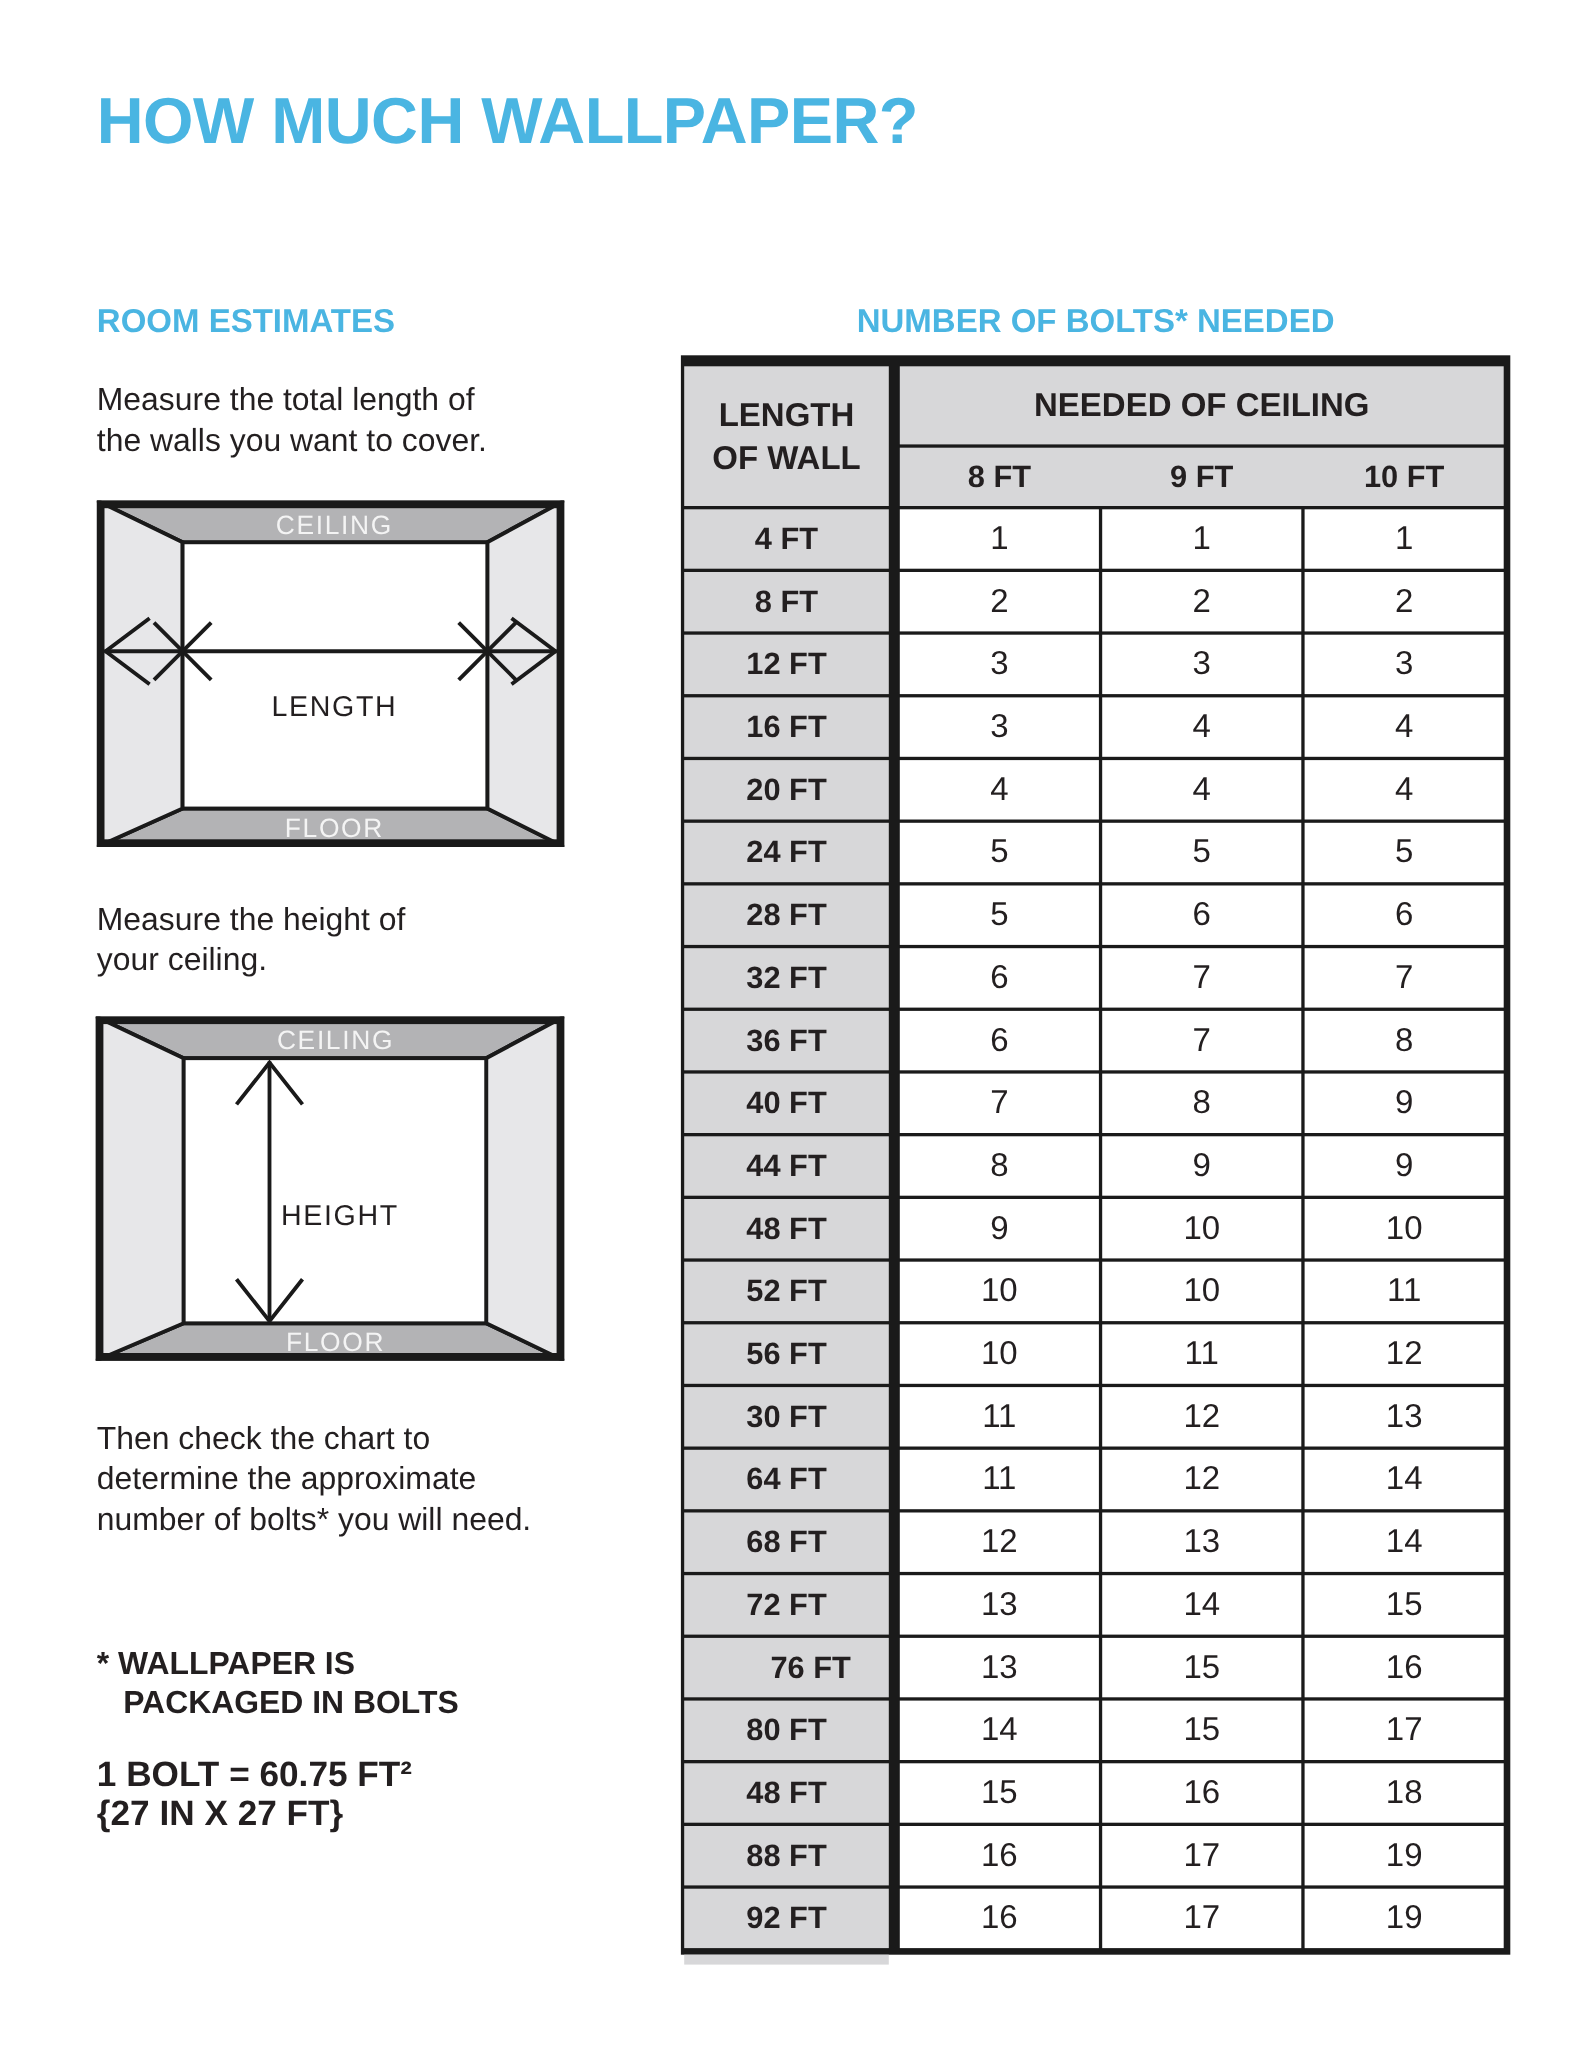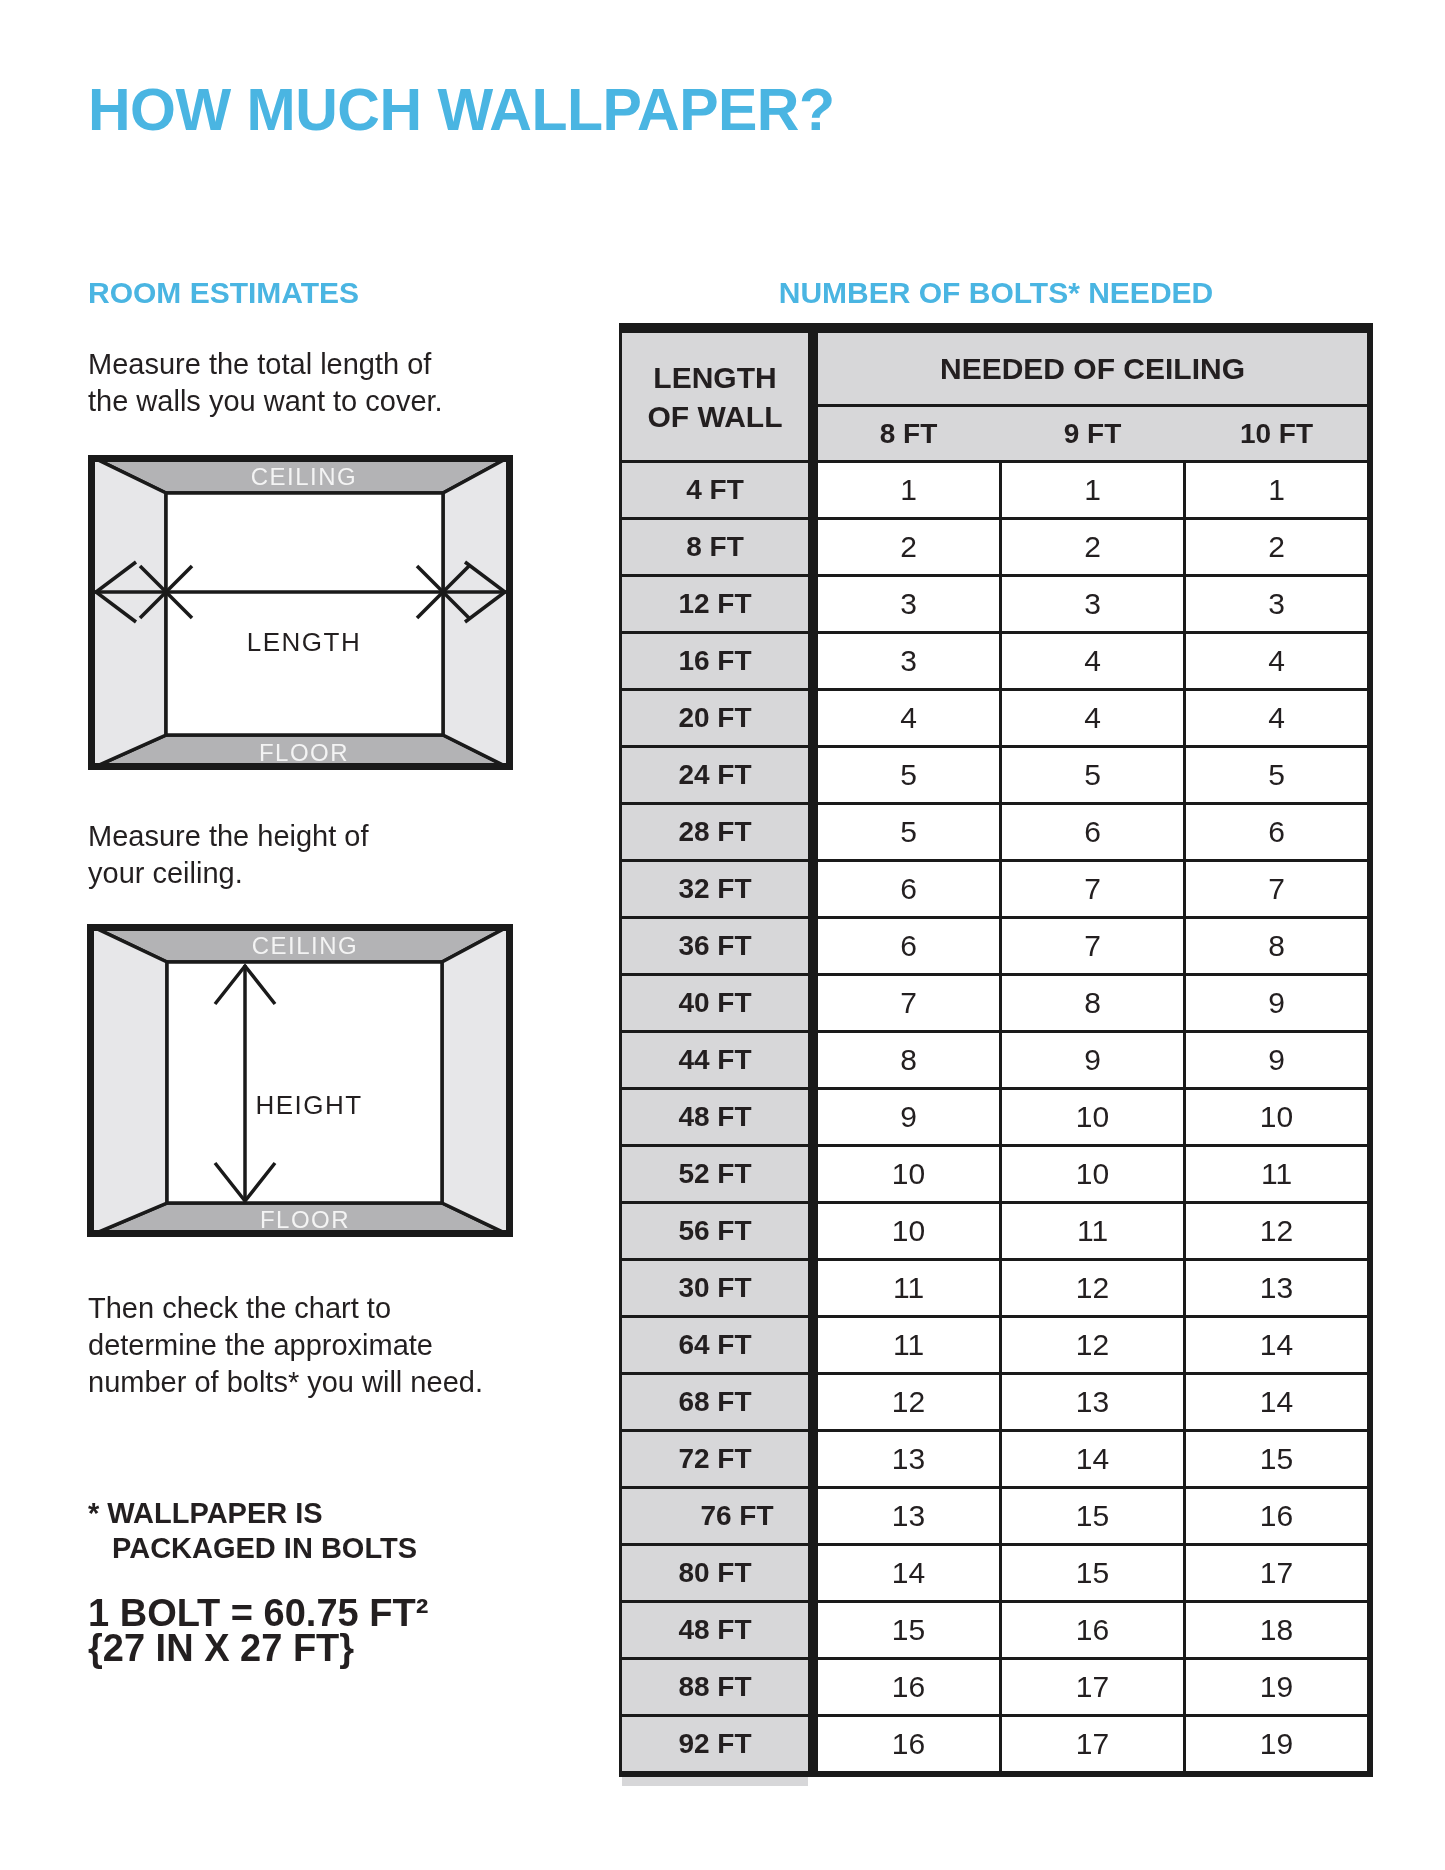--- a/index.html
+++ b/index.html
@@ -15,21 +15,21 @@
   .heading-right{left:619px;top:276px;width:754px;text-align:center;}
 
   .body-text{position:absolute;left:88px;font-size:29px;line-height:37px;color:#231f20;}
   .p1{top:346px;}
   .p2{top:818px;}
   .p3{top:1290px;}
 
   .footnote{position:absolute;left:88px;top:1496px;font-size:29px;line-height:35px;
     font-weight:bold;color:#231f20;}
   .footnote .indent{padding-left:24px;}
-  .boltinfo{position:absolute;left:88px;top:1596px;font-size:38px;line-height:35px;
+  .boltinfo{position:absolute;left:88px;top:1596px;font-size:32px;line-height:35px;
     font-weight:bold;color:#231f20;}
 
   .diagram{position:absolute;}
   .d1{left:88px;top:455px;}
   .d2{left:87px;top:924px;}
 
   svg text{font-family:"Liberation Sans","DejaVu Sans",sans-serif;}
   .svg-room-label{font-size:24px;letter-spacing:1.5px;fill:#f4f4f4;}
   .svg-dim-label{font-size:26px;letter-spacing:1.5px;fill:#231f20;}
 

